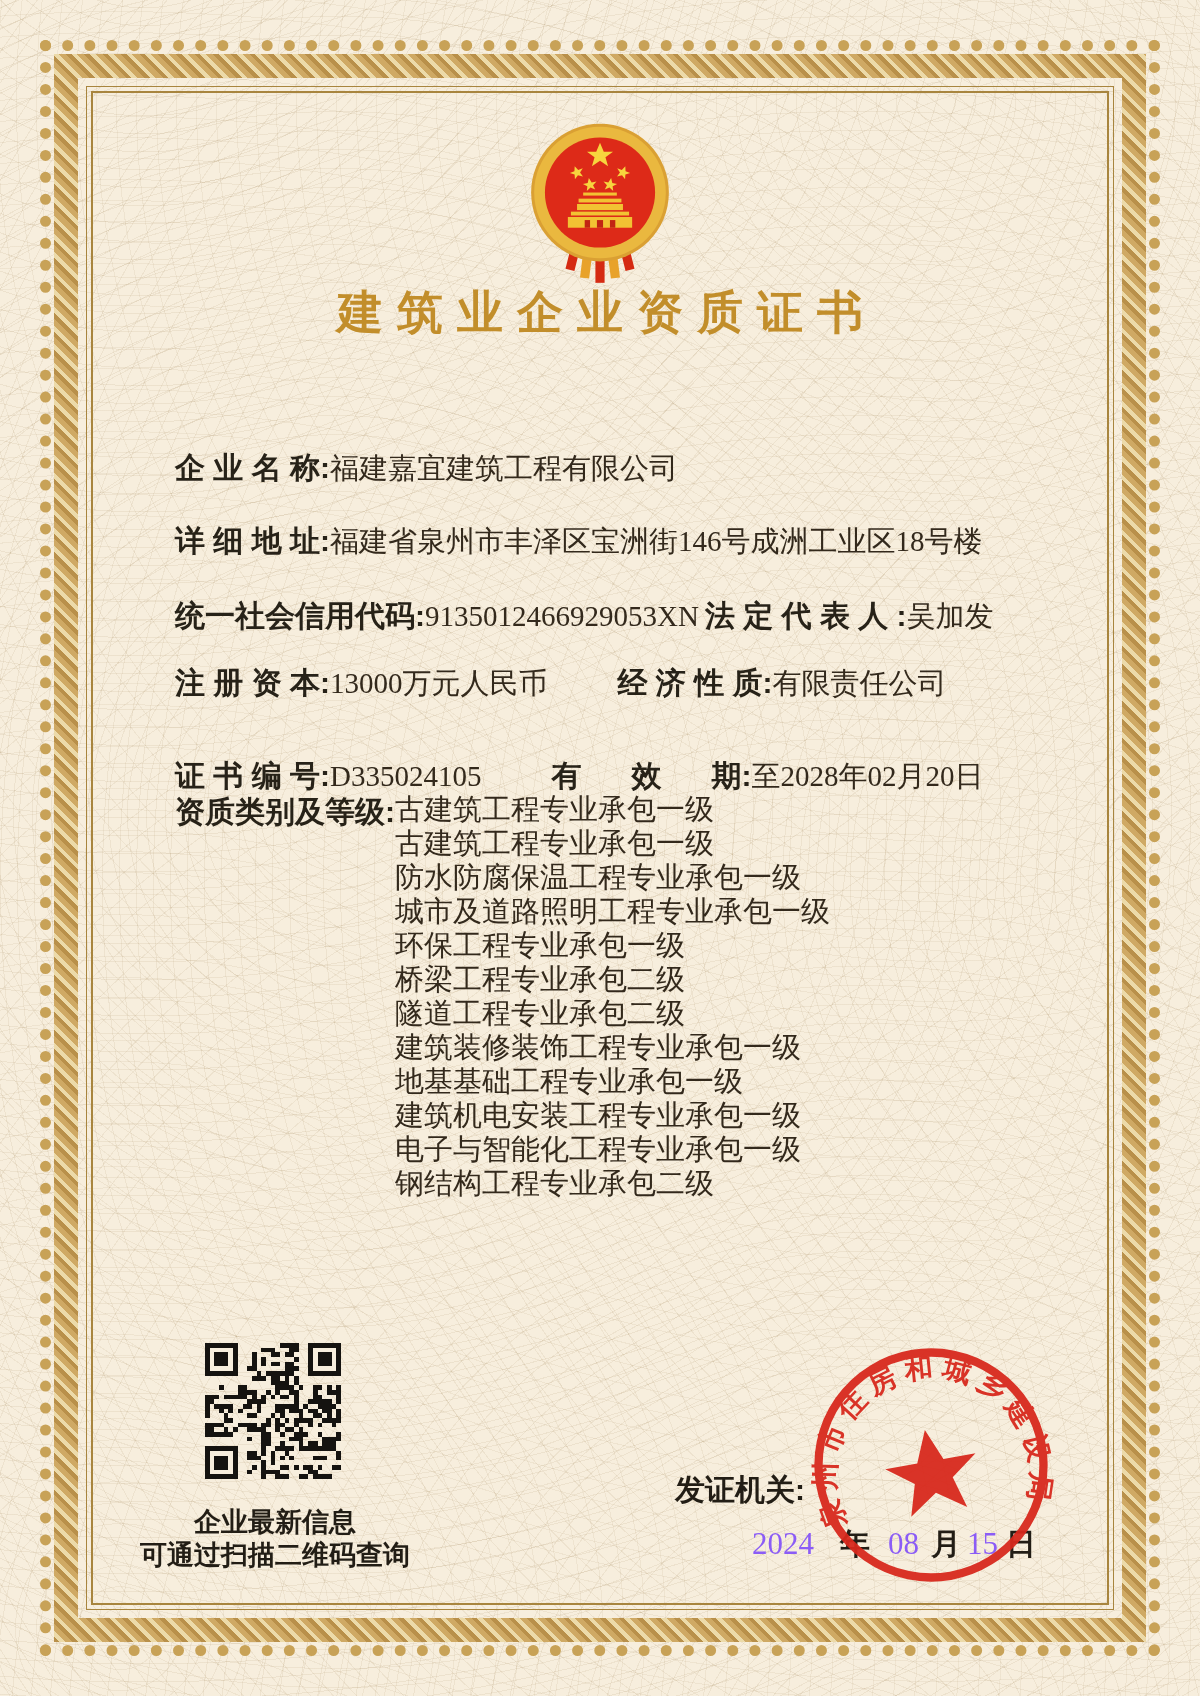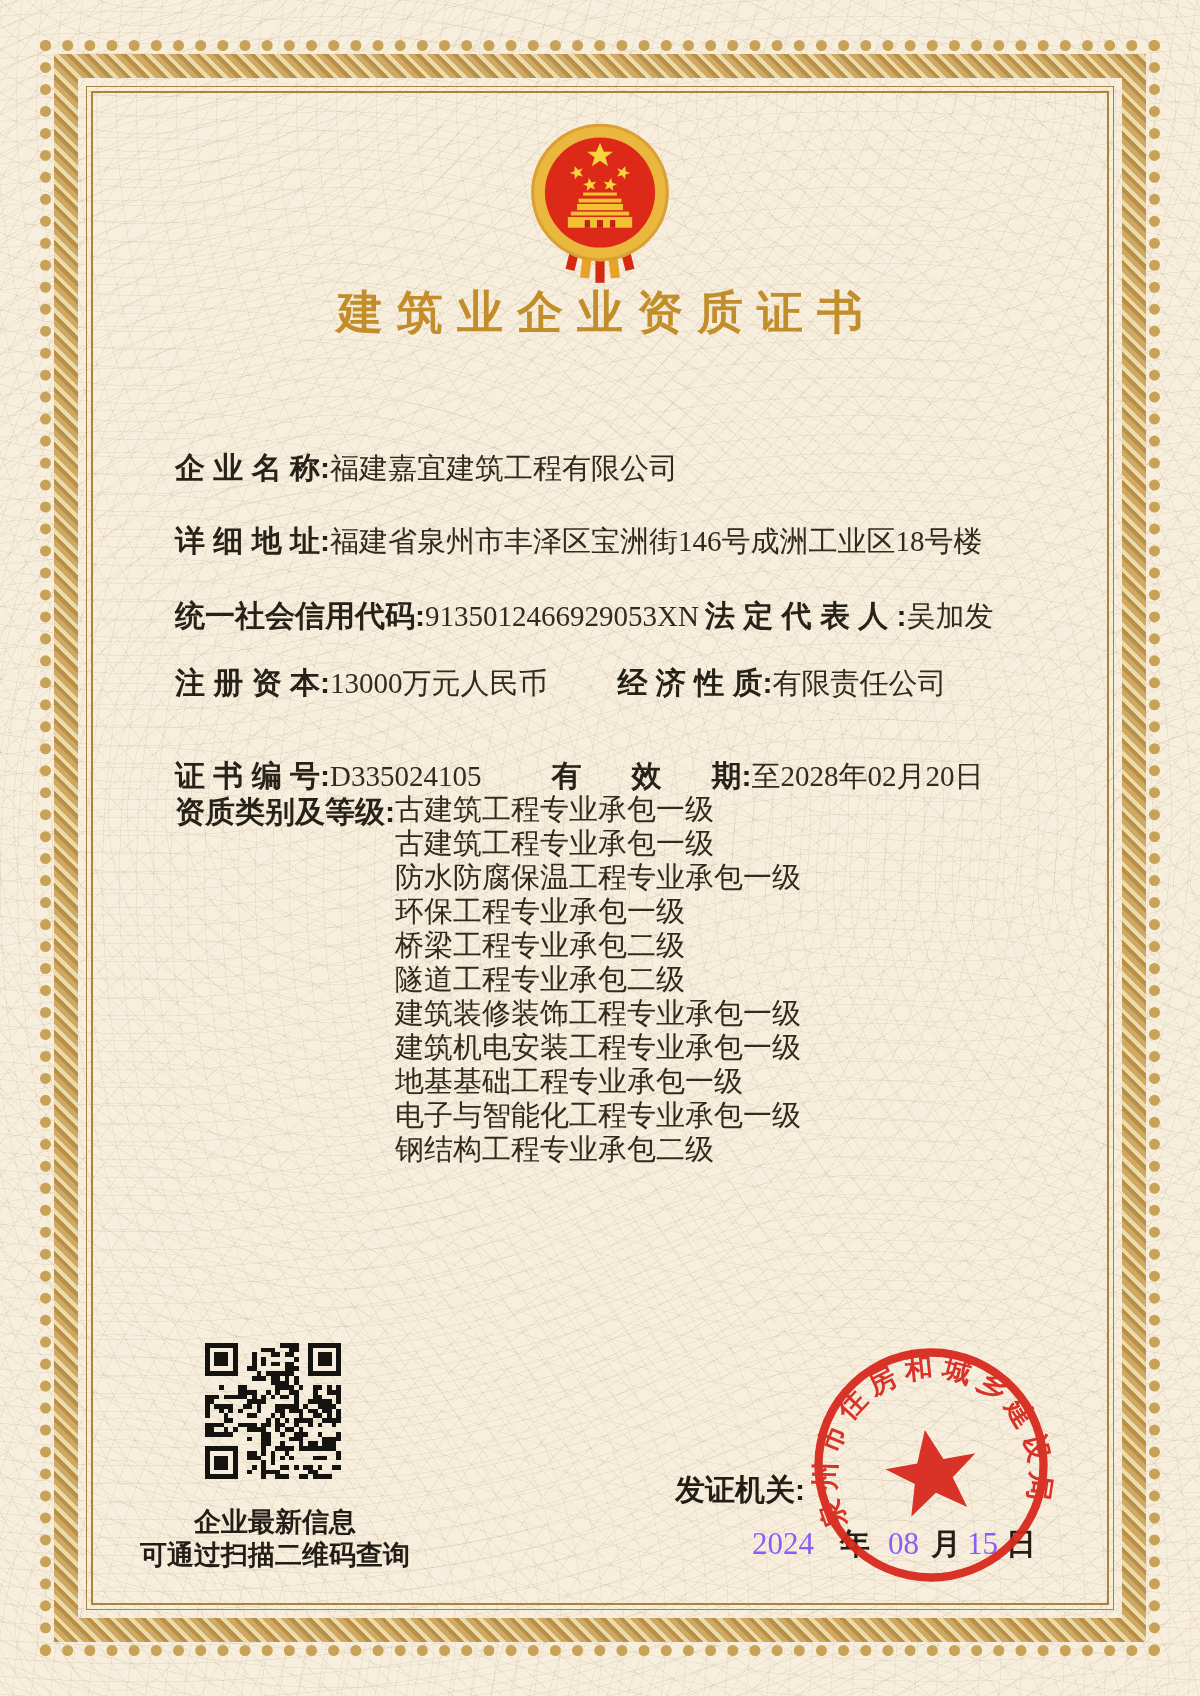--- a/index.html
+++ b/index.html
@@ -146,26 +146,27 @@
     <span class="label gap70">有      效      期:</span>
     <span class="val">至2028年02月20日</span>
   </div>
 
   <div class="quals">
     <span class="label">资质类别及等级:</span>
     <ul>
       <li>古建筑工程专业承包一级</li>
       <li>古建筑工程专业承包一级</li>
       <li>防水防腐保温工程专业承包一级</li>
+      <li>城市及道路照明工程专业承包一级</li>
       <li>环保工程专业承包一级</li>
       <li>桥梁工程专业承包二级</li>
       <li>隧道工程专业承包二级</li>
       <li>建筑装修装饰工程专业承包一级</li>
+      <li>地基基础工程专业承包一级</li>
       <li>建筑机电安装工程专业承包一级</li>
-      <li>地基基础工程专业承包一级</li>
       <li>电子与智能化工程专业承包一级</li>
       <li>钢结构工程专业承包二级</li>
     </ul>
   </div>
 
   <div class="qr"><svg viewBox="0 0 29 29" shape-rendering="crispEdges">
         <rect x="16" y="0" width="1" height="1" fill="#151310"></rect>
         <rect x="17" y="0" width="1" height="1" fill="#151310"></rect>
         <rect x="18" y="0" width="1" height="1" fill="#151310"></rect>
         <rect x="19" y="0" width="1" height="1" fill="#151310"></rect>

